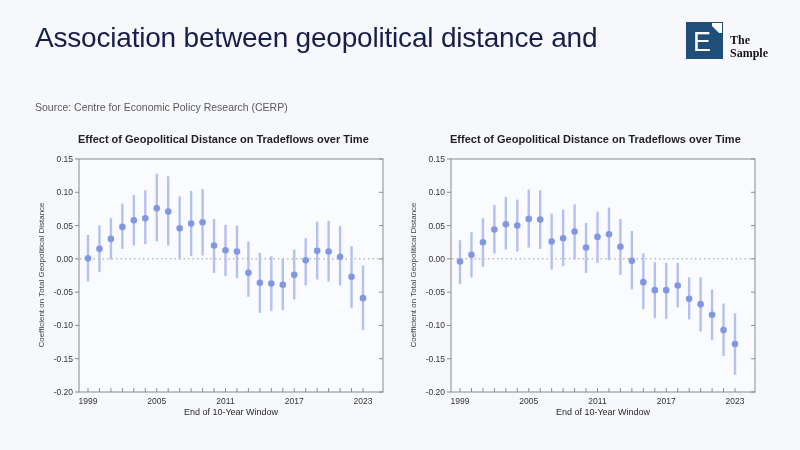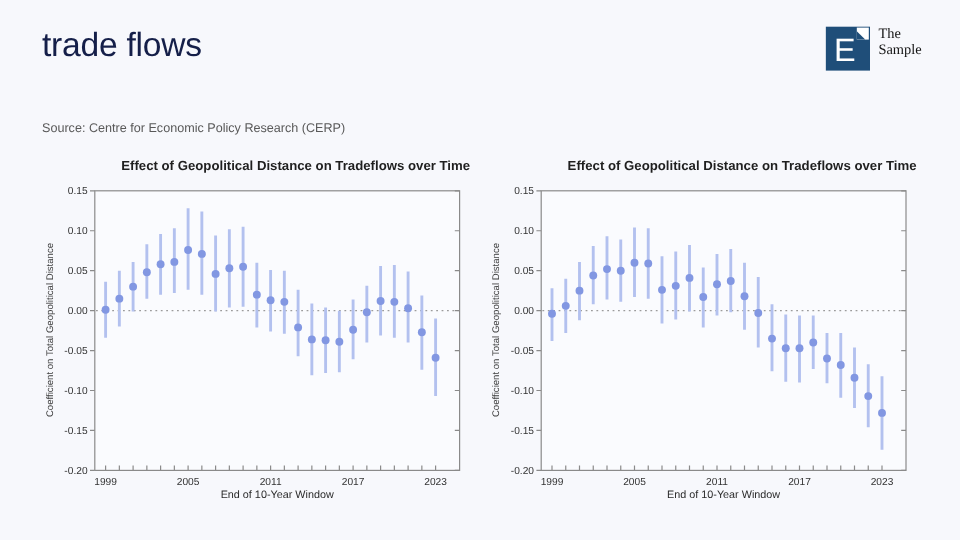--- a/index.html
+++ b/index.html
@@ -15,41 +15,41 @@
     font-size:28px;line-height:35px;font-weight:400;
     color:#151f49;letter-spacing:-0.2px;
   }
   .source-line{
     position:absolute;left:35px;top:101px;
     font-size:10.5px;color:#595959;
   }
   .logo{position:absolute;right:32px;top:22px;display:flex;align-items:flex-start;gap:7px;}
   .logo-name{
     font-family:"Liberation Serif","DejaVu Serif",serif;
-    font-size:12px;line-height:13px;font-weight:400;color:#141414;margin-top:0;
+    font-size:12px;line-height:13px;font-weight:700;color:#141414;margin-top:12px;
   }
   .charts-row{
     position:absolute;left:35px;top:133px;right:20px;
     display:flex;gap:10px;
   }
   .chart-figure{width:362px;flex:0 0 auto;}
   .chart-title{
-    margin-left:66px;font-size:11px;line-height:13px;font-weight:700;color:#1f1f1f;
+    margin-left:43px;font-size:11px;line-height:13px;font-weight:700;color:#1f1f1f;
     margin-bottom:3px;white-space:nowrap;
   }
   svg.plot-svg{display:block;}
   svg text{font-family:"Liberation Sans","DejaVu Sans",sans-serif;}
 </style>
 </head>
 <body>
 
 <div class="slide">
 
   <div class="page-title">
-    <div>trade flows</div>
+    <div>Association between geopolitical distance and</div>
   </div>
 
   <div class="logo">
     <svg width="37" height="37" viewBox="0 0 37 37">
       <rect x="0" y="0" width="37" height="37" fill="#1f4e79"></rect>
       <rect x="26" y="1" width="10" height="10" fill="#ffffff"></rect>
       <path d="M26 11 L26 4 L33 11 Z" fill="#1f4e79"></path>
       <text x="7" y="29" font-family="Liberation Serif, DejaVu Serif, serif" font-size="27" fill="#ffffff">E</text>
     </svg>
     <div class="logo-name">

